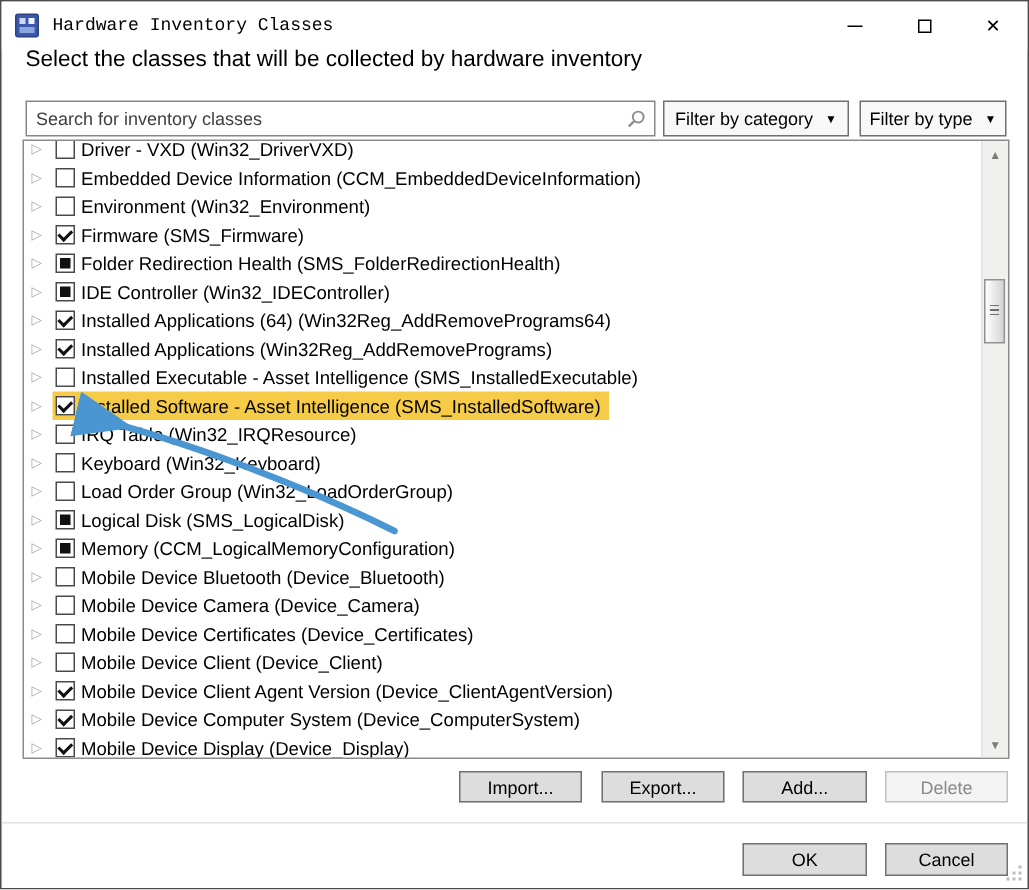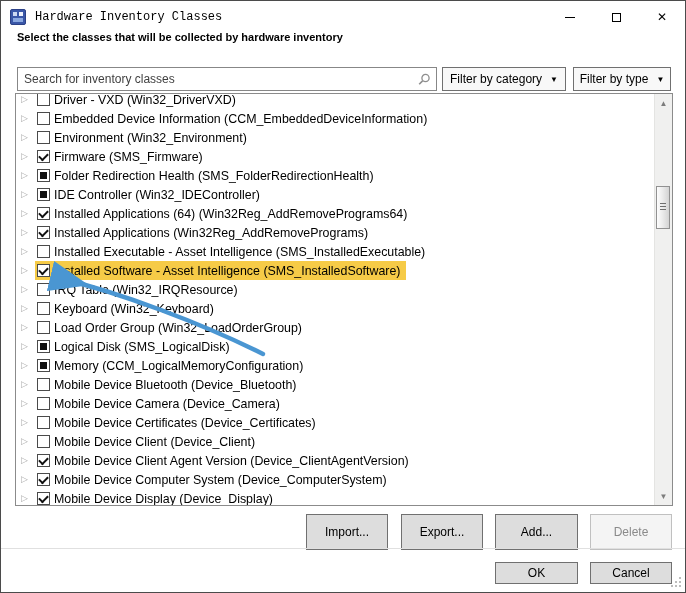--- a/index.html
+++ b/index.html
@@ -16,21 +16,21 @@
       linear-gradient(#eef2fc,#eef2fc) 8px 2px/4px 4px no-repeat,
       linear-gradient(#8aa8e0,#8aa8e0) 2px 8px/10px 4px no-repeat,
       #3a57a8;}
   .title{margin-left:9px;font-size:12px;font-family:Liberation Mono, monospace;}
   .caption-buttons{margin-left:auto;display:flex;height:31px;}
   .caption-btn{width:46px;height:31px;display:flex;align-items:center;justify-content:center;cursor:default;}
   .min-glyph{width:10px;height:1px;background:#000;}
   .max-glyph{width:9px;height:9px;border:1px solid #000;box-sizing:border-box;}
   .close-glyph{font-size:12px;line-height:1;}
   
-  .instruction{position:absolute;left:16px;top:30px;font-size:11px;font-weight:bold;}
+  .instruction{position:absolute;left:16px;top:30px;font-size:15px;}
   .search-box{position:absolute;left:16px;top:66px;width:420px;height:24px;border:1px solid #878787;box-sizing:border-box;background:#fff;}
   .search-input{width:100%;height:100%;border:0;outline:0;padding:0 26px 0 6px;box-sizing:border-box;
     font:12px "Liberation Sans","DejaVu Sans",sans-serif;background:transparent;color:#000000;}
   .search-input::placeholder{color:#3f3f3f;opacity:1;}
   .search-icon{position:absolute;right:4px;top:4px;width:15px;height:15px;}
   .filter-btn{position:absolute;top:66px;height:24px;border:1px solid #707070;background:#f8f8f8;box-sizing:border-box;
     display:flex;align-items:center;justify-content:center;gap:8px;font-size:12px;cursor:default;}
   .filter-category{left:441px;width:124px;}
   .filter-type{left:572px;width:98px;}
   .caret{font-size:8px;line-height:1;margin-top:1px;}
@@ -53,21 +53,21 @@
   .sb-btn{position:absolute;left:0;width:100%;height:16px;display:flex;align-items:center;justify-content:center;
     font-size:8px;color:#7c7c7c;cursor:default;}
   .sb-up{top:1px;} .sb-down{bottom:1px;}
   .sb-thumb{position:absolute;left:1px;width:14px;top:92px;height:43px;border:1px solid #919191;box-sizing:border-box;
     background:linear-gradient(to right,#fdfdfd,#ececec 45%,#d3d3d3);}
   .sb-thumb::after{content:"";position:absolute;left:3px;top:16px;width:6px;height:8px;
     background:repeating-linear-gradient(to bottom,#6e6e6e 0 1px,transparent 1px 3px);}
   
   .annotation{position:absolute;left:0;top:0;width:686px;height:593px;pointer-events:none;z-index:6;}
   
-  .btn{position:absolute;height:36px;border:1px solid #707070;background:#dddddd;box-sizing:border-box;
+  .btn{position:absolute;height:21px;border:1px solid #707070;background:#dddddd;box-sizing:border-box;
     display:flex;align-items:center;justify-content:center;font-size:12px;cursor:default;}
   .btn-import{left:305px;top:513px;width:82px;}
   .btn-export{left:400px;top:513px;width:82px;}
   .btn-add{left:494px;top:513px;width:83px;}
   .btn-delete{left:589px;top:513px;width:82px;background:#f4f4f4;border-color:#c0c0c0;color:#8a8a8a;}
   .divider{position:absolute;left:0;right:0;top:547px;height:1px;background:#e0e0e0;}
   .btn-ok{left:494px;top:561px;width:83px;height:22px;}
   .btn-cancel{left:589px;top:561px;width:82px;height:22px;}
   .grip{position:absolute;right:4px;bottom:5px;width:10px;height:10px;}
   .grip i{position:absolute;width:2px;height:2px;background:#bdbdbd;}

